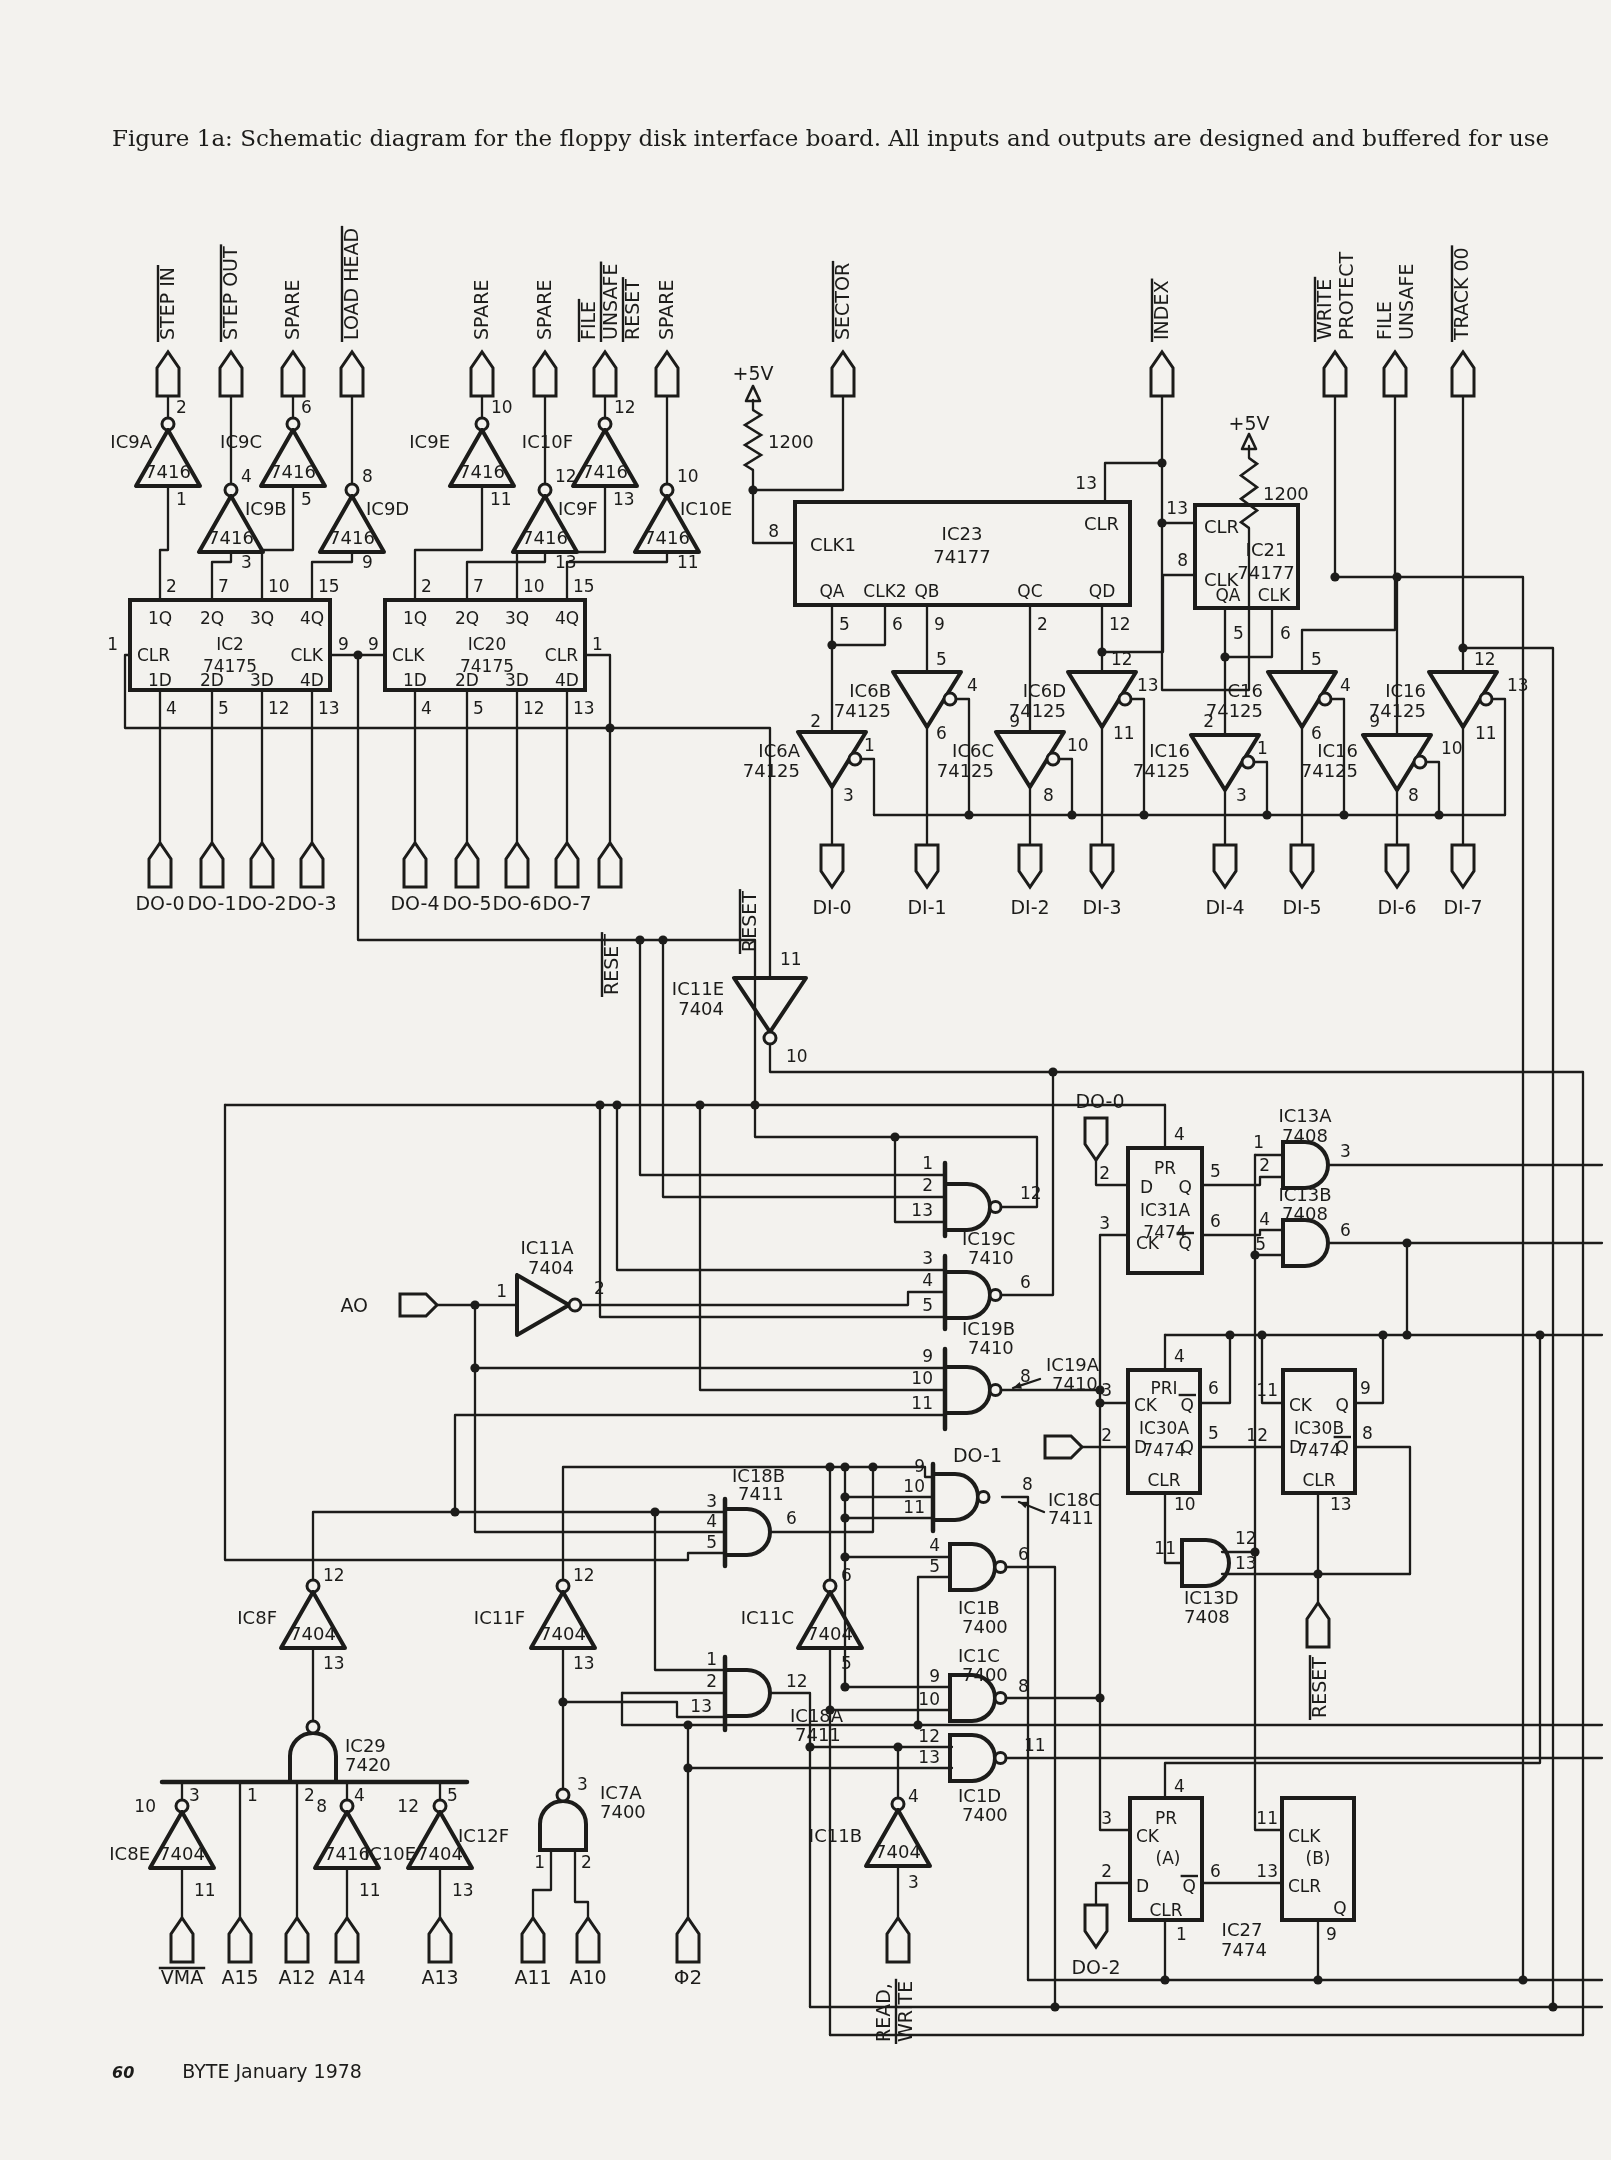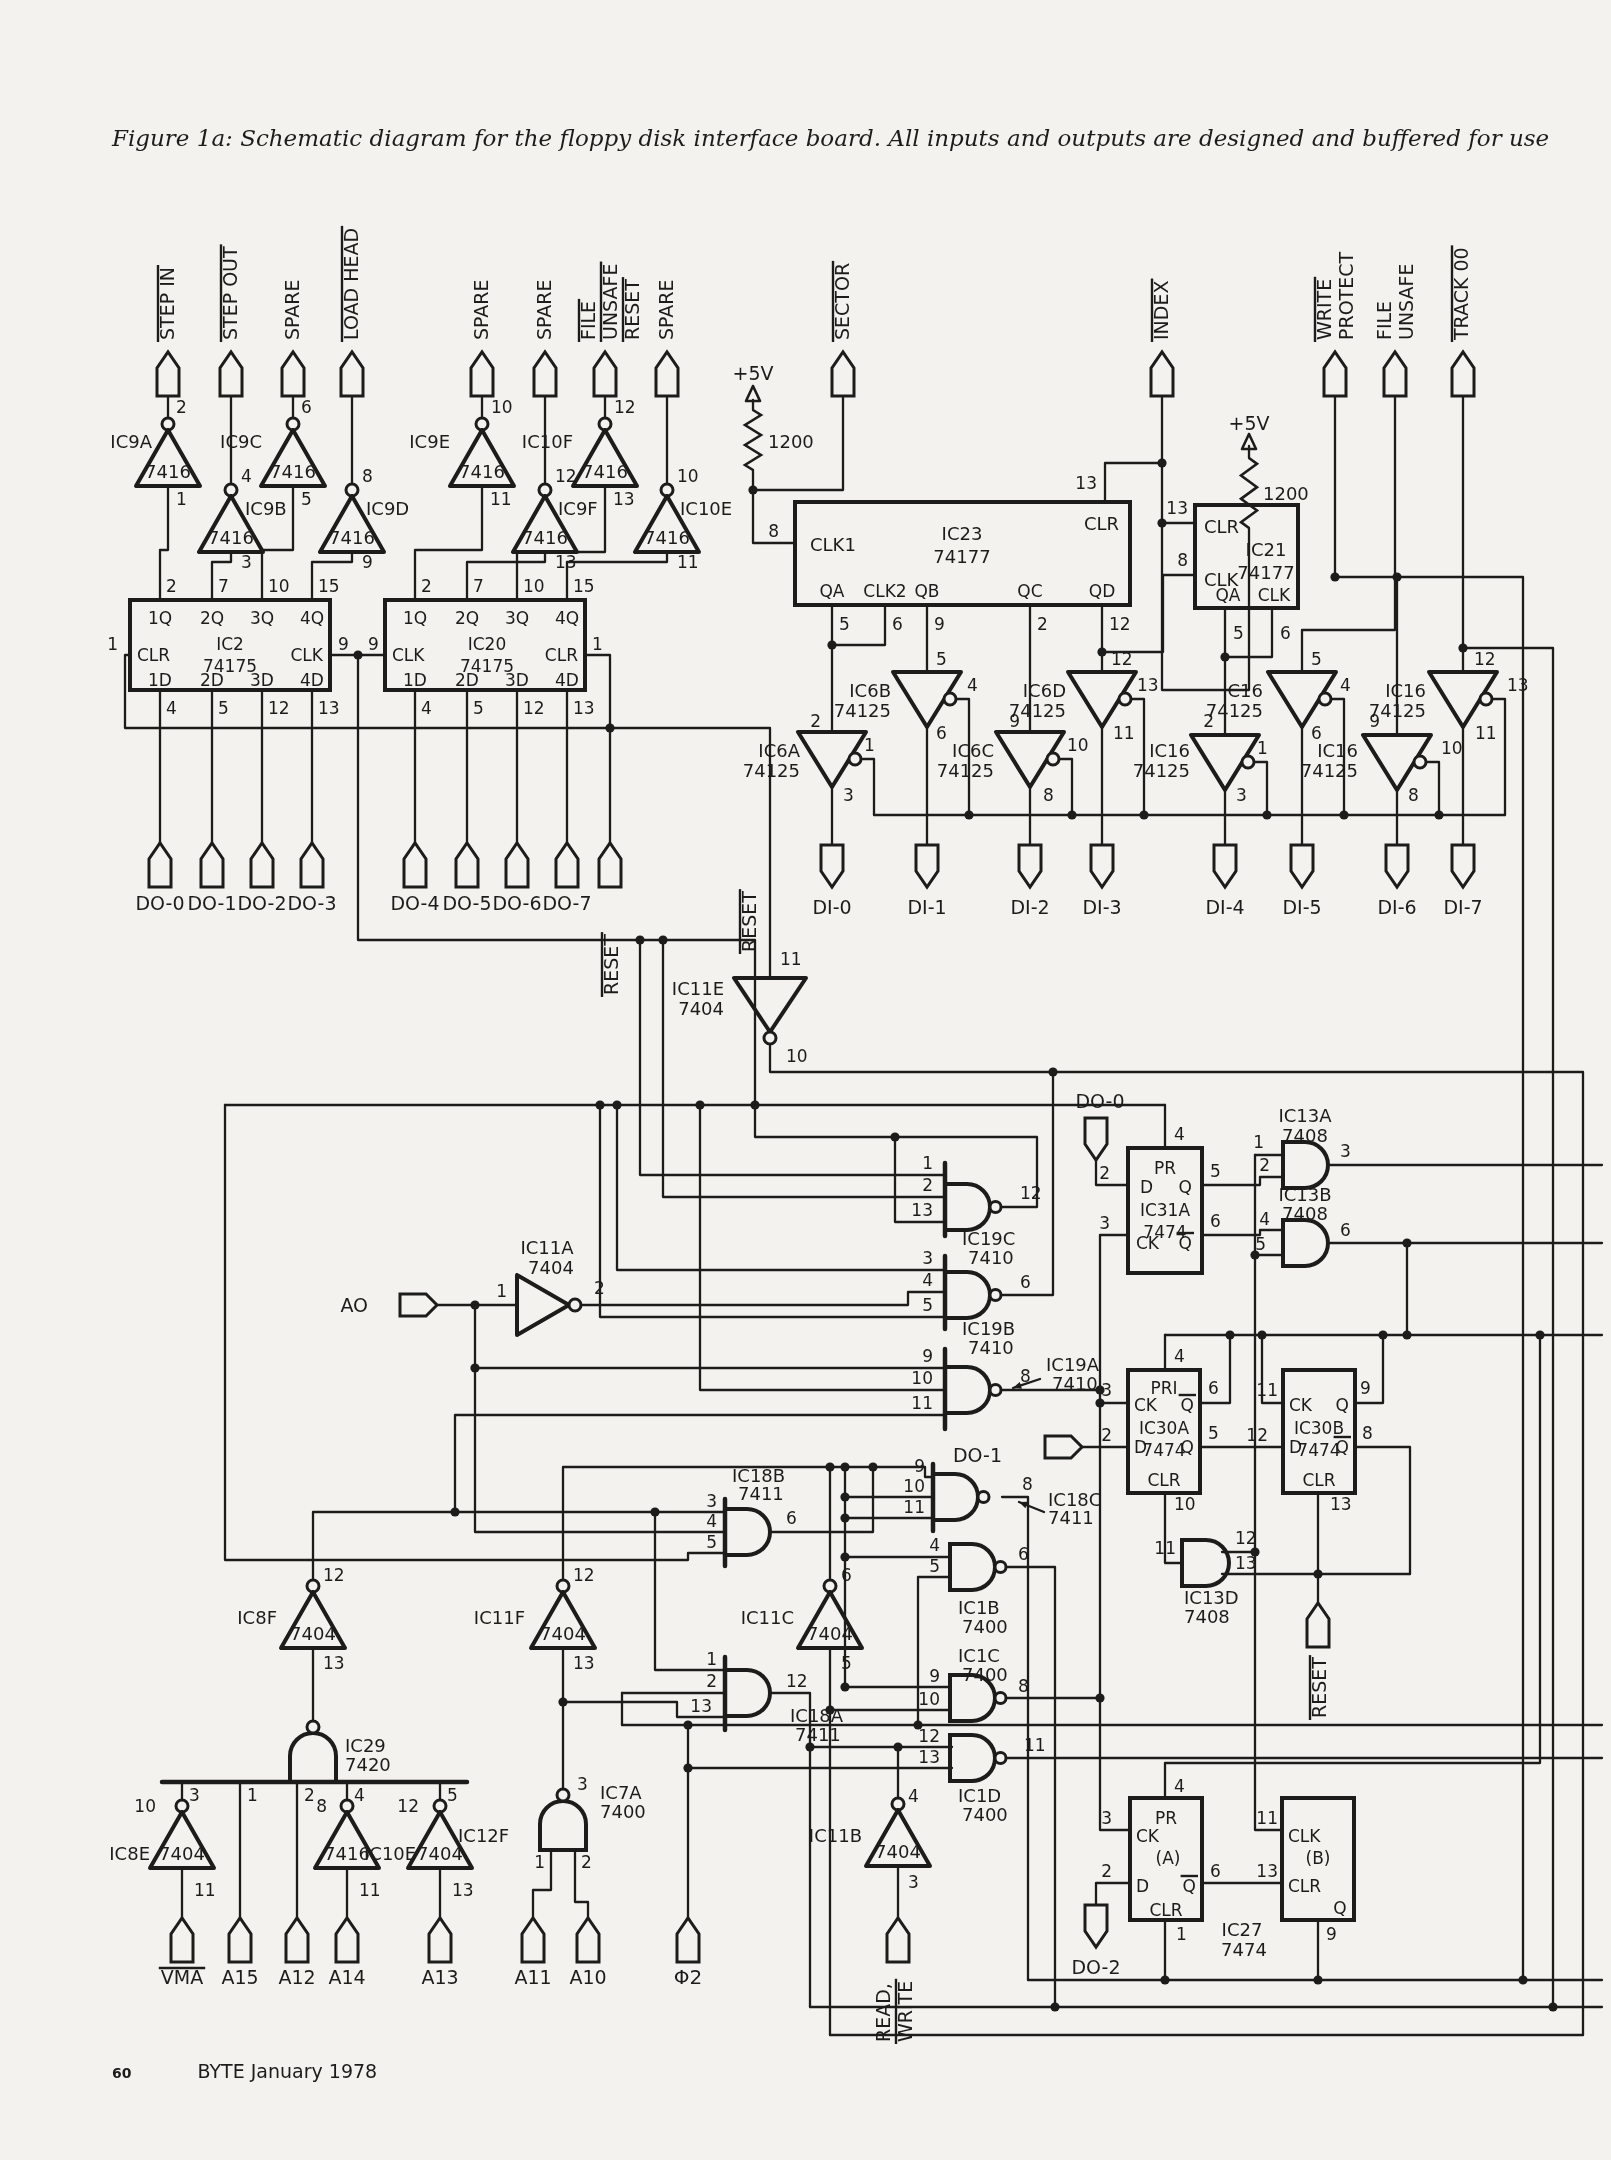--- a/index.html
+++ b/index.html
@@ -1,19 +1,19 @@
 <!DOCTYPE html>
 <html><head>
 <meta charset="utf-8">
 <style>
   html,body{margin:0;padding:0;background:#e8e7e4;}
   .page{position:relative;width:1611px;height:2160px;background:#f3f2ee;font-family:"DejaVu Sans",sans-serif;overflow:hidden;}
-  .caption{position:absolute;left:112px;top:122px;width:1460px;font-family:"DejaVu Serif",serif;font-style:italic;font-size:23px;line-height:32px;color:#1c1c1a;}
+  .caption{position:absolute;left:112px;top:122px;width:1460px;font-family:"DejaVu Serif",serif;font-size:23px;line-height:32px;color:#1c1c1a;}
   .footer{position:absolute;left:112px;top:2060px;color:#1c1c1a;font-size:19px;}
-  .footer b{font-size:14px;margin-right:66px;}
+  .footer b{font-size:16px;margin-right:48px;font-style:italic;}
   svg{position:absolute;left:0;top:0;}
   text{fill:#1c1c1a;}
 </style>
 </head>
 <body>
 <div class="page">
 
 <div class="caption">
   <span>Figure 1a: Schematic diagram for the floppy disk interface board. All inputs and outputs are designed and buffered for use</span><br>
 </div>

